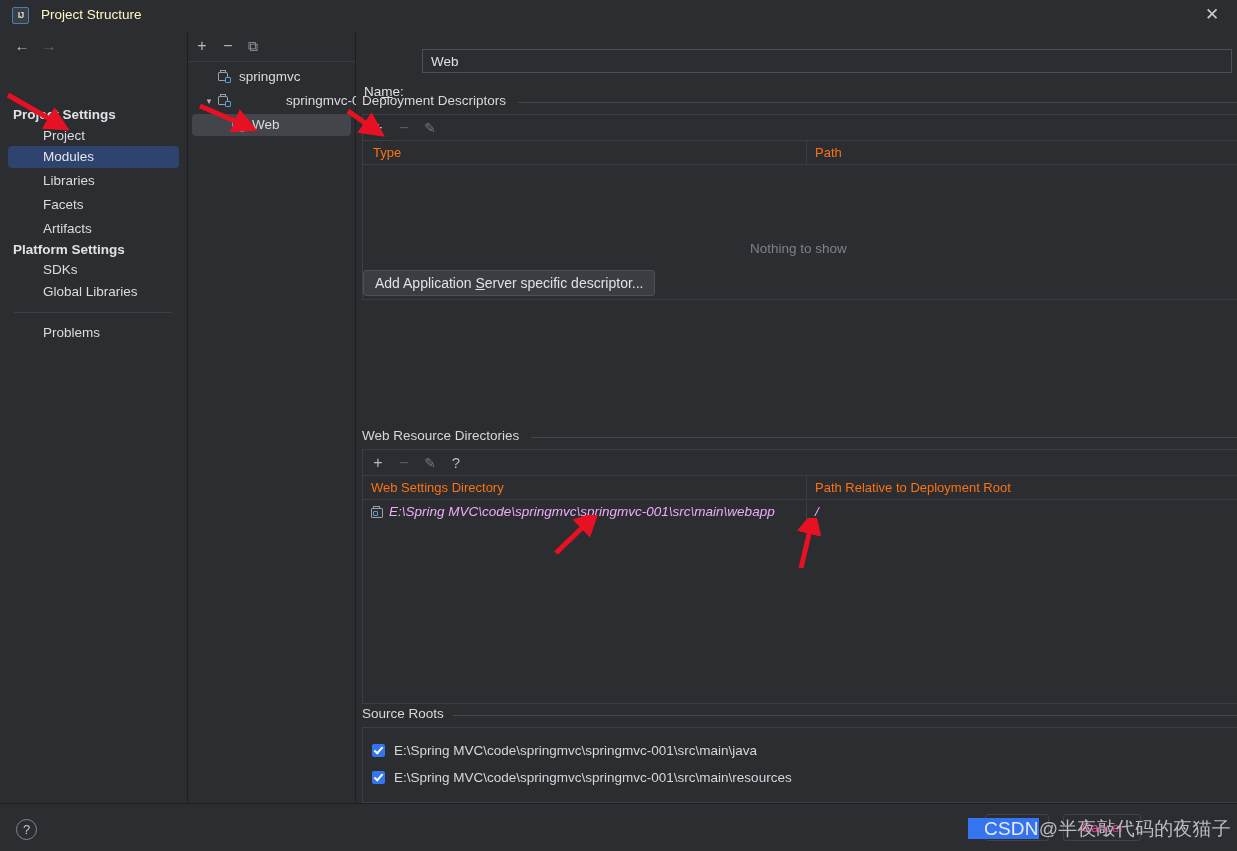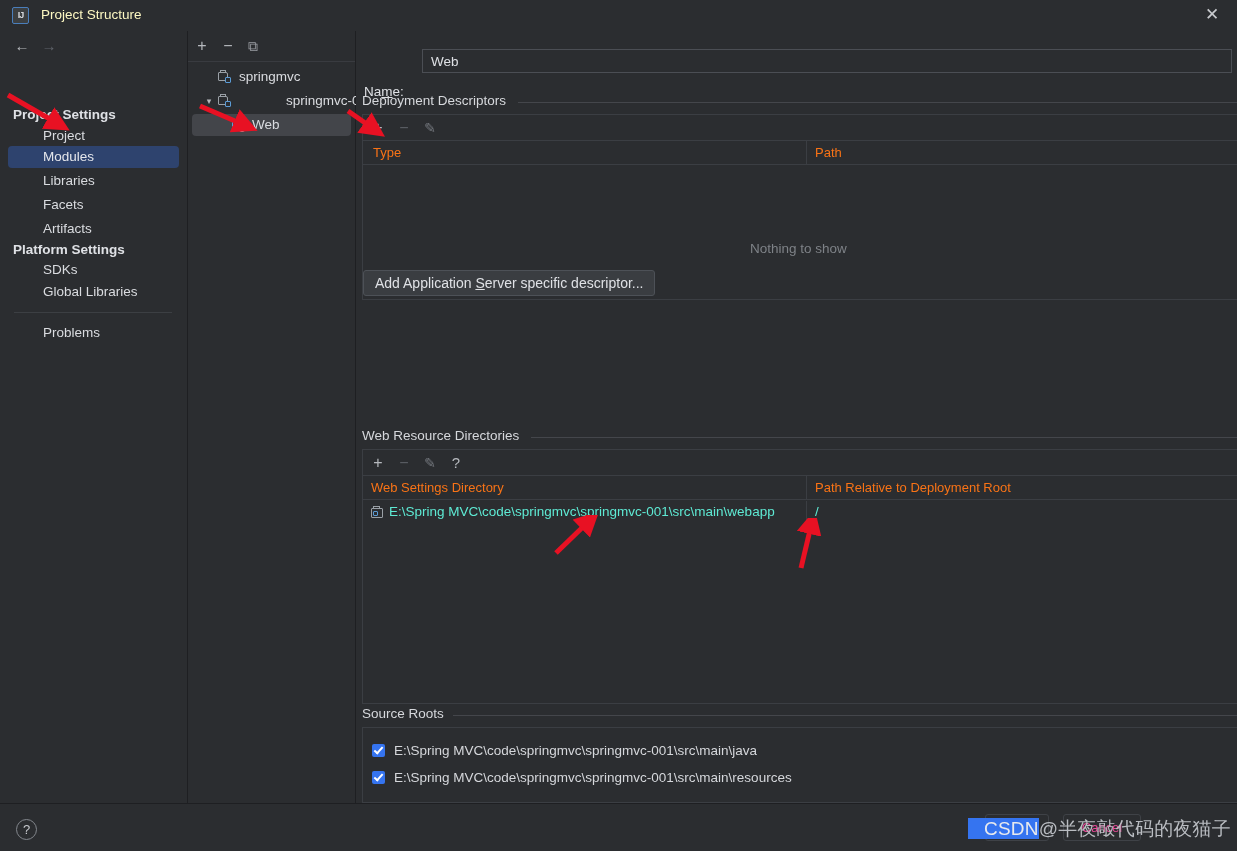--- a/index.html
+++ b/index.html
@@ -355,22 +355,23 @@
     cursor: default;
     font-family: "Liberation Sans", sans-serif;
   }
   .btn u { text-decoration: underline; }
 
   .row-line {
     position: absolute;
     height: 22px;
     line-height: 22px;
     font-size: 13.5px;
-    color: #5eead4;
-    white-space: nowrap;
+    color: #f0abfc;
+    white-space: nowrap;
+    font-style: italic;
   }
   .icon-folder {
     position: absolute;
     width: 14px; height: 13px;
   }
   .icon-folder .fbody {
     position: absolute;
     left: 0; top: 2px;
     width: 12px; height: 10px;
     border: 1.3px solid #9aa0a6;

